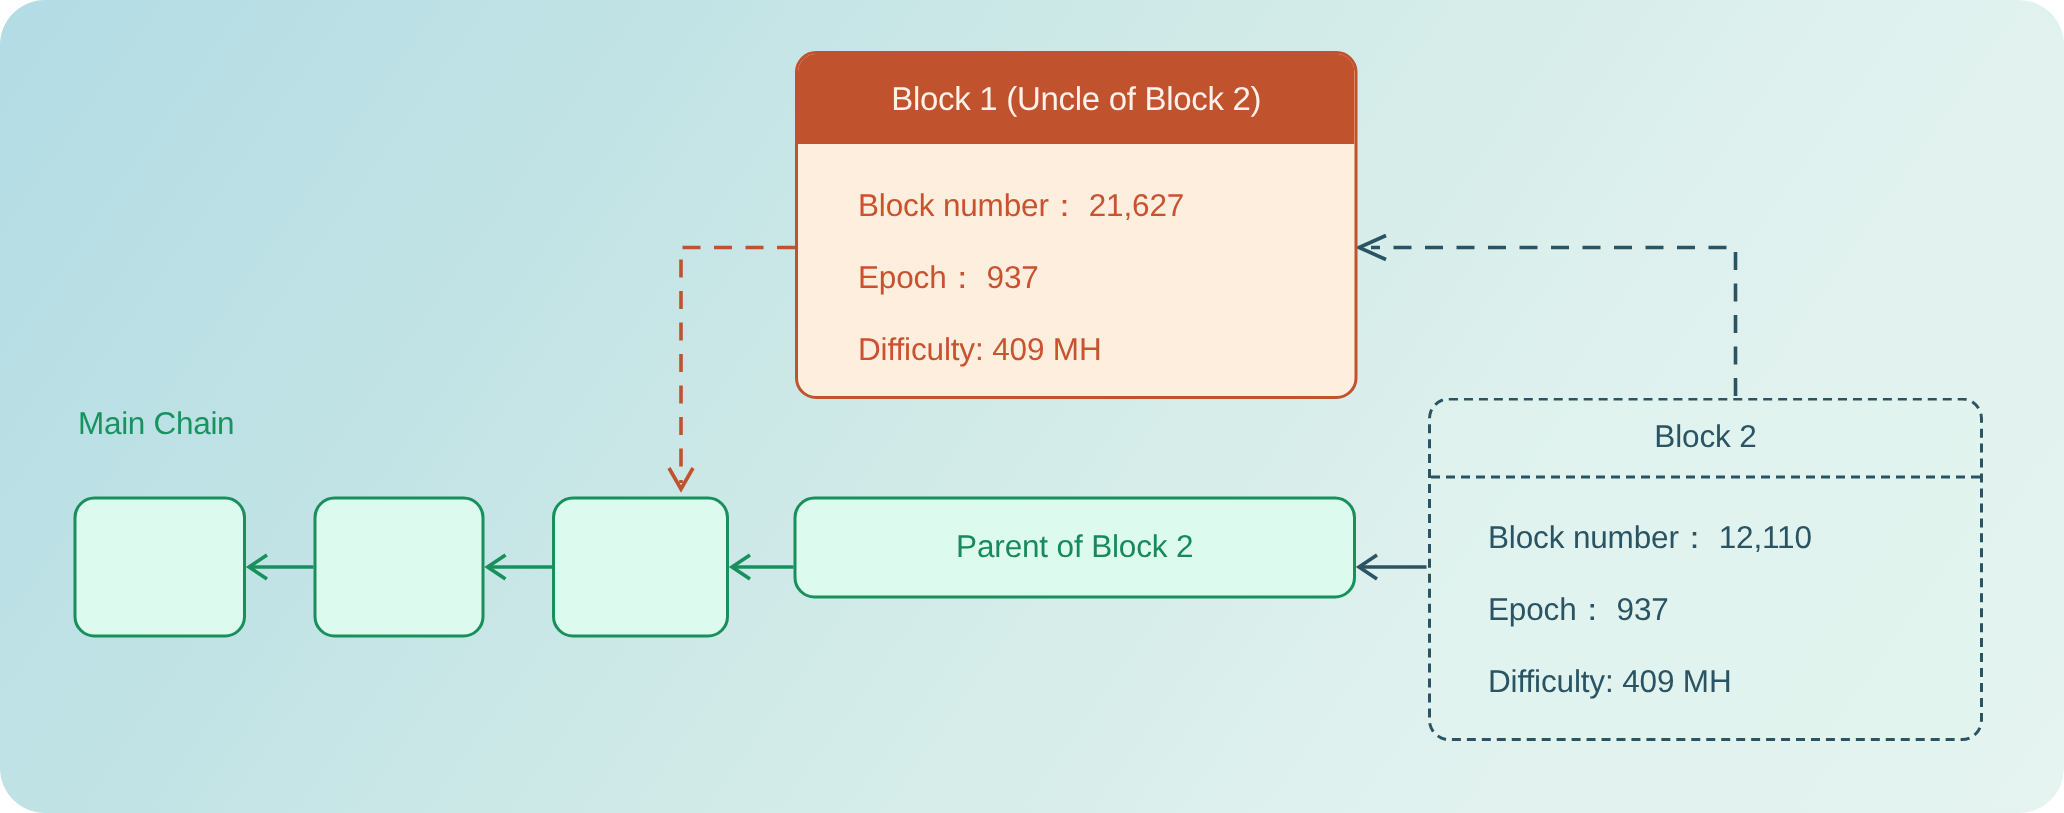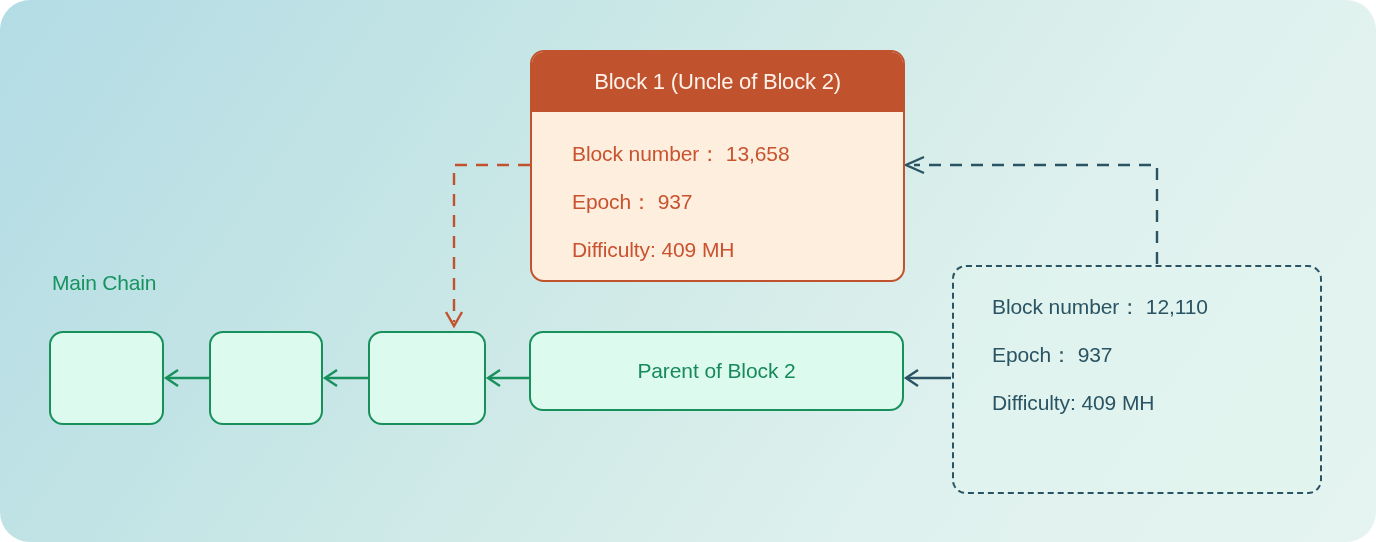--- a/index.html
+++ b/index.html
@@ -47,40 +47,40 @@
   #chain-block-1 { left: 49px;  top: 331px; width: 115px; height: 94px; }
   #chain-block-2 { left: 209px; top: 331px; width: 114px; height: 94px; }
   #chain-block-3 { left: 368px; top: 331px; width: 118px; height: 94px; }
 
   
   #parent-block {
     position: absolute;
     left: 529px;
     top: 331px;
     width: 375px;
-    height: 80px;
+    height: 68px;
     background: #ddfaee;
     border: 2.5px solid #17905c;
     border-radius: 14px;
     box-sizing: border-box;
     display: flex;
     align-items: center;
     justify-content: center;
   }
   #parent-block .label {
     font-size: 21px;
     color: #178a5c;
     letter-spacing: -0.1px;
   }
 
   
   #block1-card {
     position: absolute;
     left: 530px;
-    top: 50px;
+    top: 34px;
     width: 375px;
     height: 232px;
     border: 2.5px solid #c0522d;
     border-radius: 14px;
     box-sizing: border-box;
     background: #fdeedd;
     overflow: hidden;
   }
   #block1-card .card-header {
     height: 60px;
@@ -184,27 +184,30 @@
 
   <div id="parent-block">
     <span class="label">Parent of Block 2</span>
   </div>
 
   <div id="block1-card">
     <div class="card-header">
       <span class="title">Block 1 (Uncle of Block 2)</span>
     </div>
     <div class="card-body">
-      <div class="row">Block number： 13,658</div>
+      <div class="row">Block number： 21,627</div>
       <div class="row">Epoch： 937</div>
       <div class="row">Difficulty: 409 MH</div>
     </div>
   </div>
 
   <div id="block2-card">
+    <div class="card-header">
+      <span class="title">Block 2</span>
+    </div>
     <div class="card-body">
       <div class="row">Block number： 12,110</div>
       <div class="row">Epoch： 937</div>
       <div class="row">Difficulty: 409 MH</div>
     </div>
   </div>
 
 </div>
 
 </body></html>

